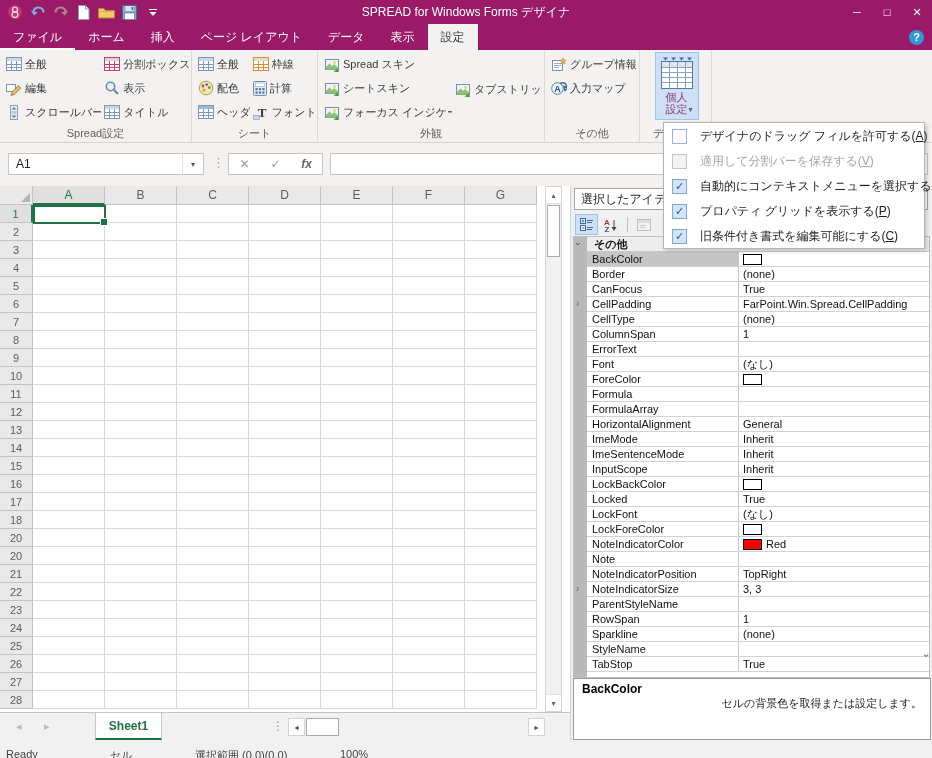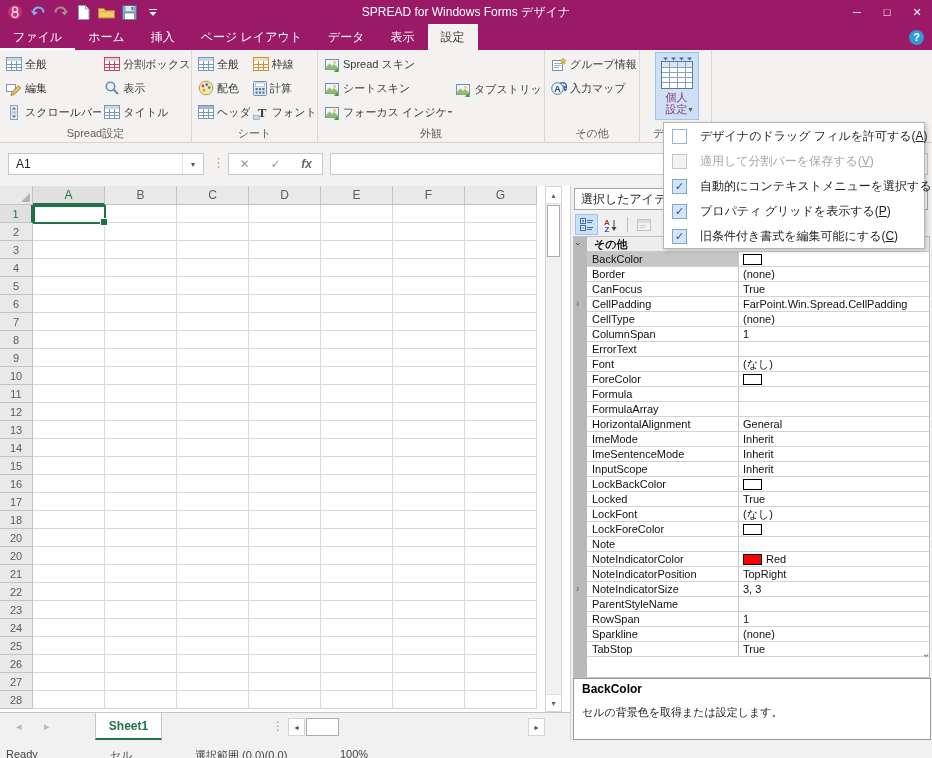--- a/index.html
+++ b/index.html
@@ -121,21 +121,21 @@
   .prow.selected .pname{background:#c6c6c6;}
   .pval{flex:1;display:flex;align-items:center;padding-left:4px;gap:4px;overflow:hidden;
         white-space:nowrap;}
   .pexp{position:absolute;left:-11px;top:1px;color:#7b7b7b;font-size:10px;font-weight:bold;z-index:2;}
   .swatch{width:19px;height:11px;box-sizing:border-box;border:1px solid #000;background:#fff;flex:none;}
   .swatch.red{background:#f00;}
   .pg-scroll{position:absolute;right:1px;bottom:16px;color:#555;font-size:10px;}
   .pdesc{position:absolute;left:2px;top:492px;width:358px;height:62px;background:#fff;
          border:1px solid #9b9b9b;box-sizing:border-box;padding:3px 8px;}
   .pdesc-title{font-weight:bold;font-size:12px;color:#000;}
-  .pdesc-text{font-size:11px;color:#222;margin-top:9px;}
+  .pdesc-text{font-size:11px;color:#222;margin-top:0;text-align:right;}
   
   .sheetbar{position:absolute;left:0;top:712px;width:570px;height:28px;background:#f1f1f1;
             border-top:1px solid #c6c6c6;box-sizing:border-box;}
   .snav{position:absolute;top:7px;color:#b9b9b9;font-size:11px;}
   .snav.prev{left:16px;} .snav.next{left:44px;}
   .stab{position:absolute;left:95px;top:0;width:67px;height:27px;box-sizing:border-box;background:#fff;
         border-left:1px solid #c6c6c6;border-right:1px solid #c6c6c6;border-bottom:2px solid #217346;
         color:#217346;font-weight:bold;font-size:12px;display:flex;align-items:center;
         justify-content:center;}
   .sdots{position:absolute;left:272px;top:6px;color:#999;font-size:12px;}
@@ -718,31 +718,31 @@
               <span>(なし)</span>
             </div>
           </div>
           <div class="prow">
             <div class="pname">LockForeColor</div>
             <div class="pval">
               <span class="swatch"></span>
             </div>
           </div>
           <div class="prow">
+            <div class="pname">NoteIndicatorColor</div>
+            <div class="pval">
+              <span class="swatch red"></span>
+              <span>Red</span>
+            </div>
+          </div>
+          <div class="prow">
             <div class="pname">Note</div>
             <div class="pval"></div>
           </div>
           <div class="prow">
-            <div class="pname">NoteIndicatorColor</div>
-            <div class="pval">
-              <span class="swatch red"></span>
-              <span>Red</span>
-            </div>
-          </div>
-          <div class="prow">
             <div class="pname">NoteIndicatorPosition</div>
             <div class="pval">
               <span>TopRight</span>
             </div>
           </div>
           <div class="prow">
             <span class="pexp">›</span>
             <div class="pname">NoteIndicatorSize</div>
             <div class="pval">
               <span>3, 3</span>
@@ -756,20 +756,24 @@
             <div class="pname">RowSpan</div>
             <div class="pval">
               <span>1</span>
             </div>
           </div>
           <div class="prow">
             <div class="pname">Sparkline</div>
             <div class="pval">
               <span>(none)</span>
             </div>
+          </div>
+          <div class="prow">
+            <div class="pname">StyleName</div>
+            <div class="pval"></div>
           </div>
           <div class="prow">
             <div class="pname">TabStop</div>
             <div class="pval">
               <span>True</span>
             </div>
           </div>
         </div>
       <span class="pg-scroll"><span class="rot">›</span></span>
     </div>

